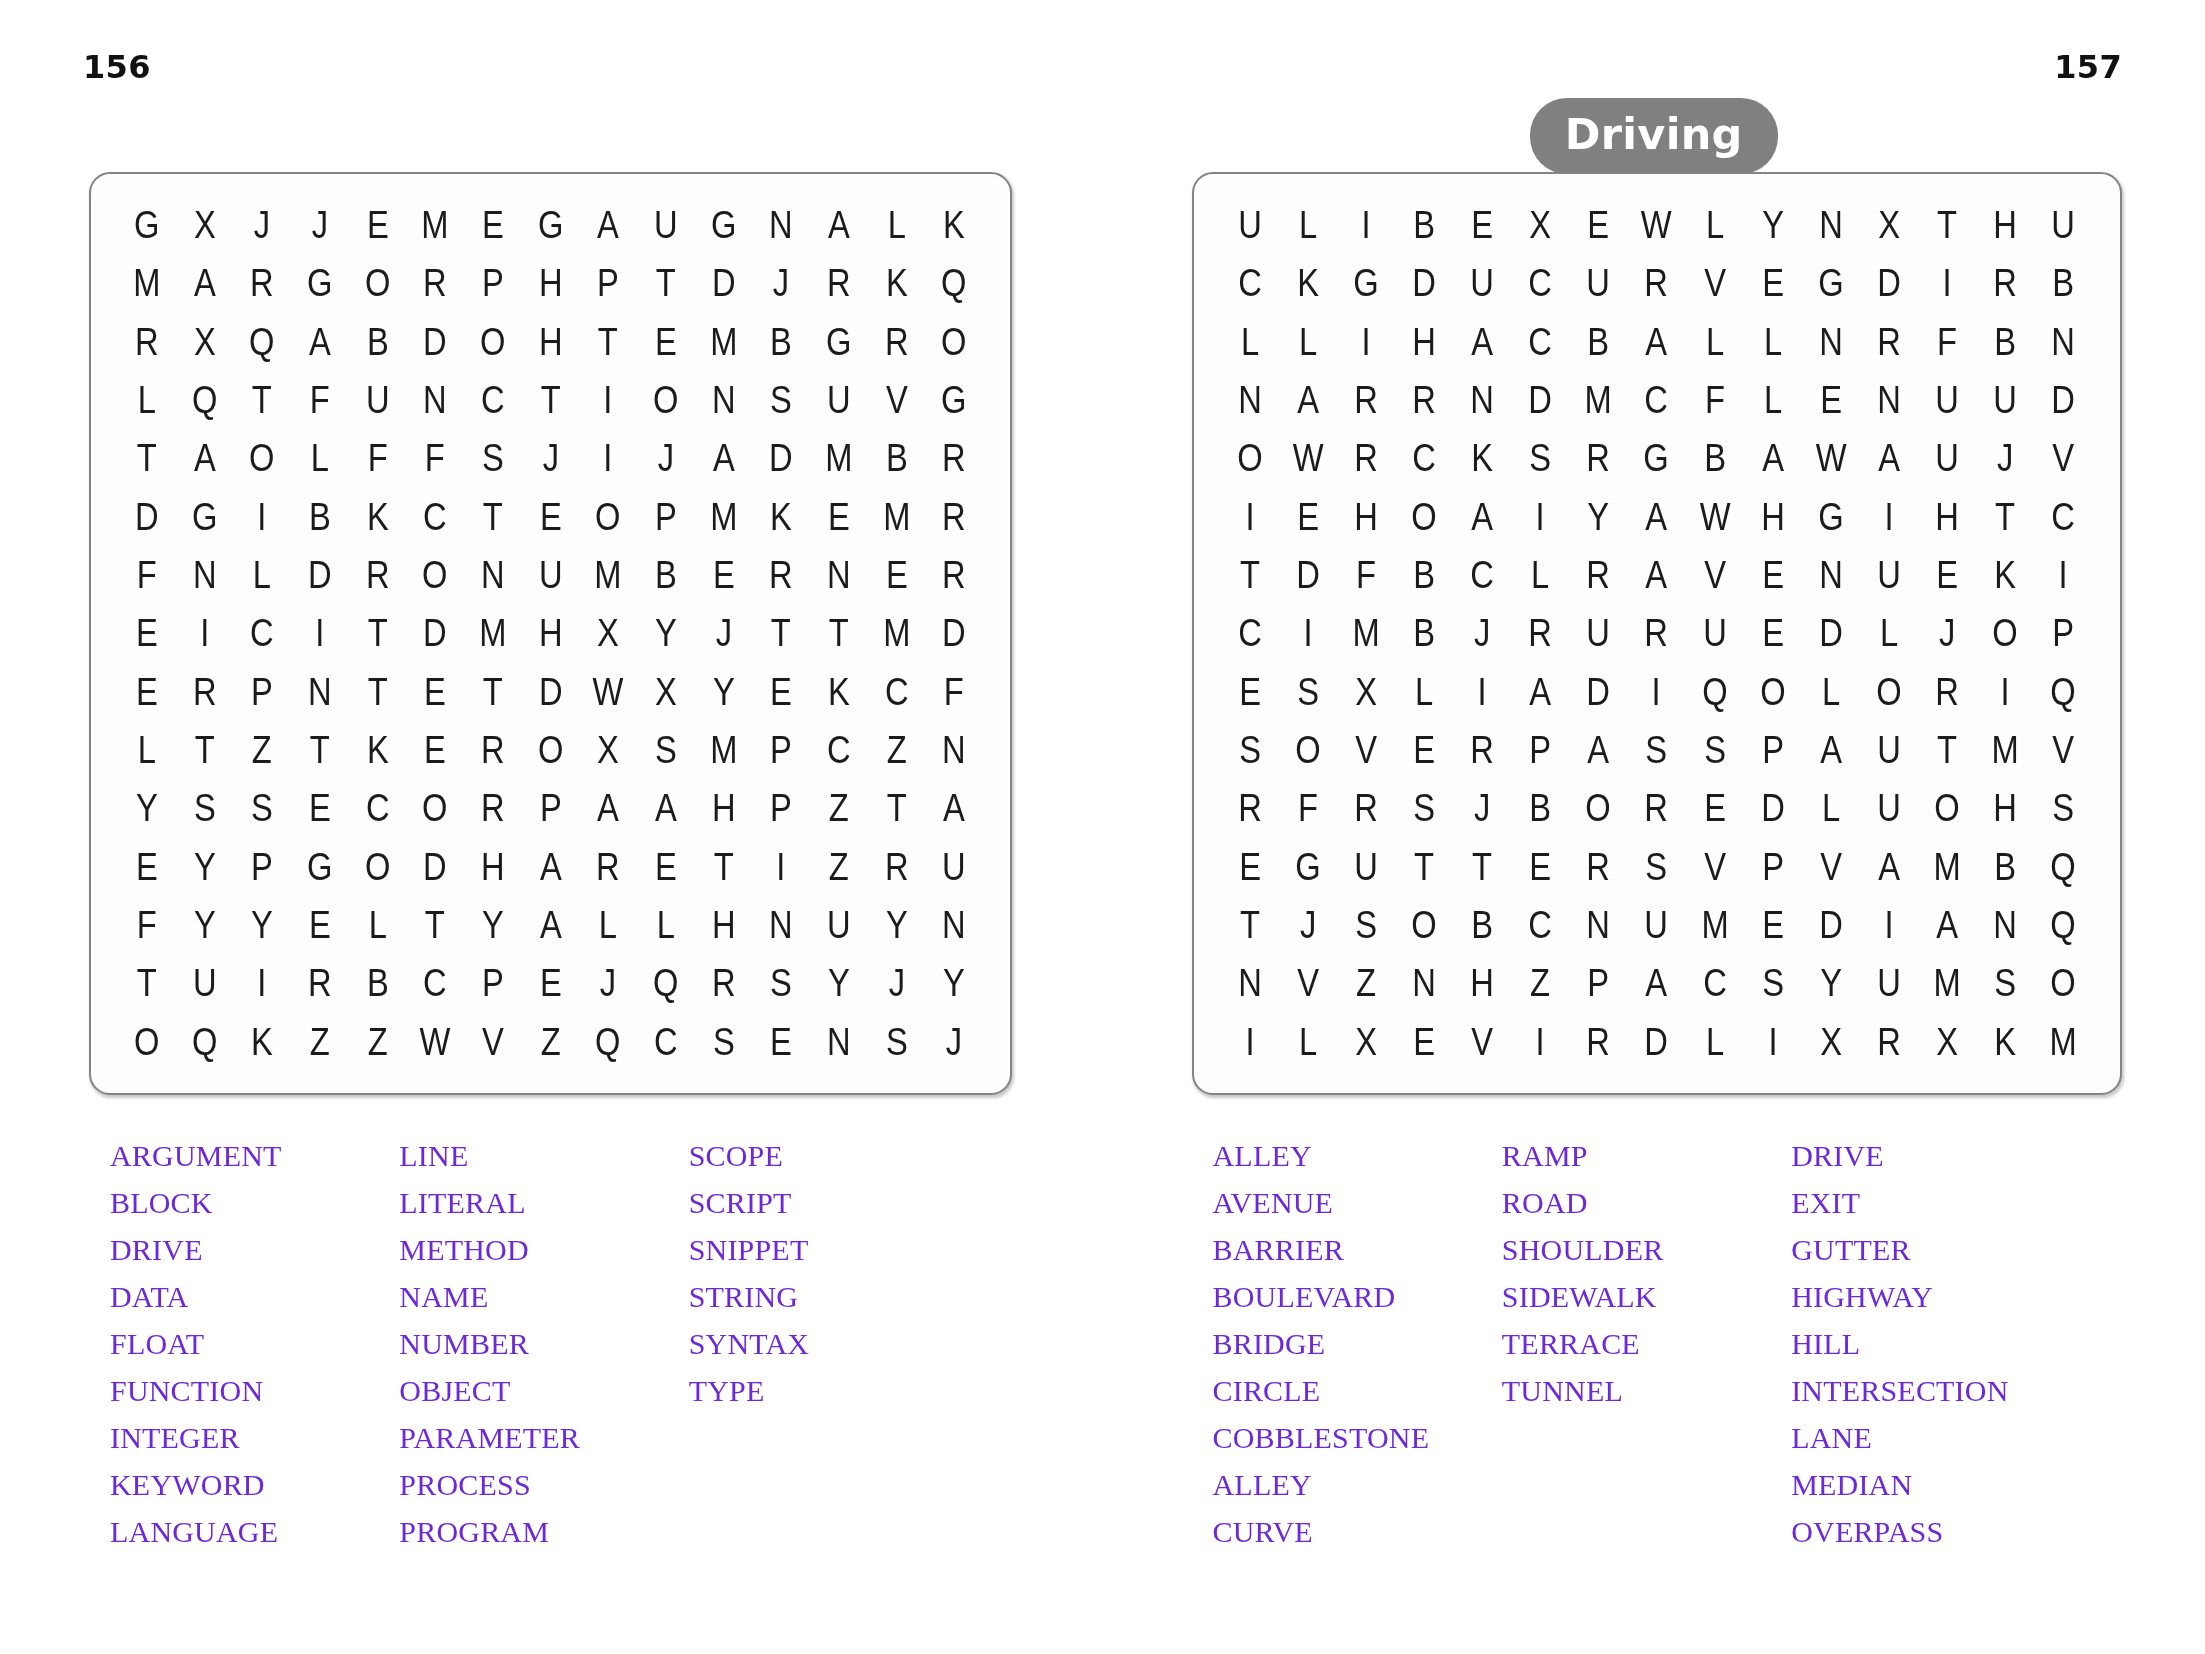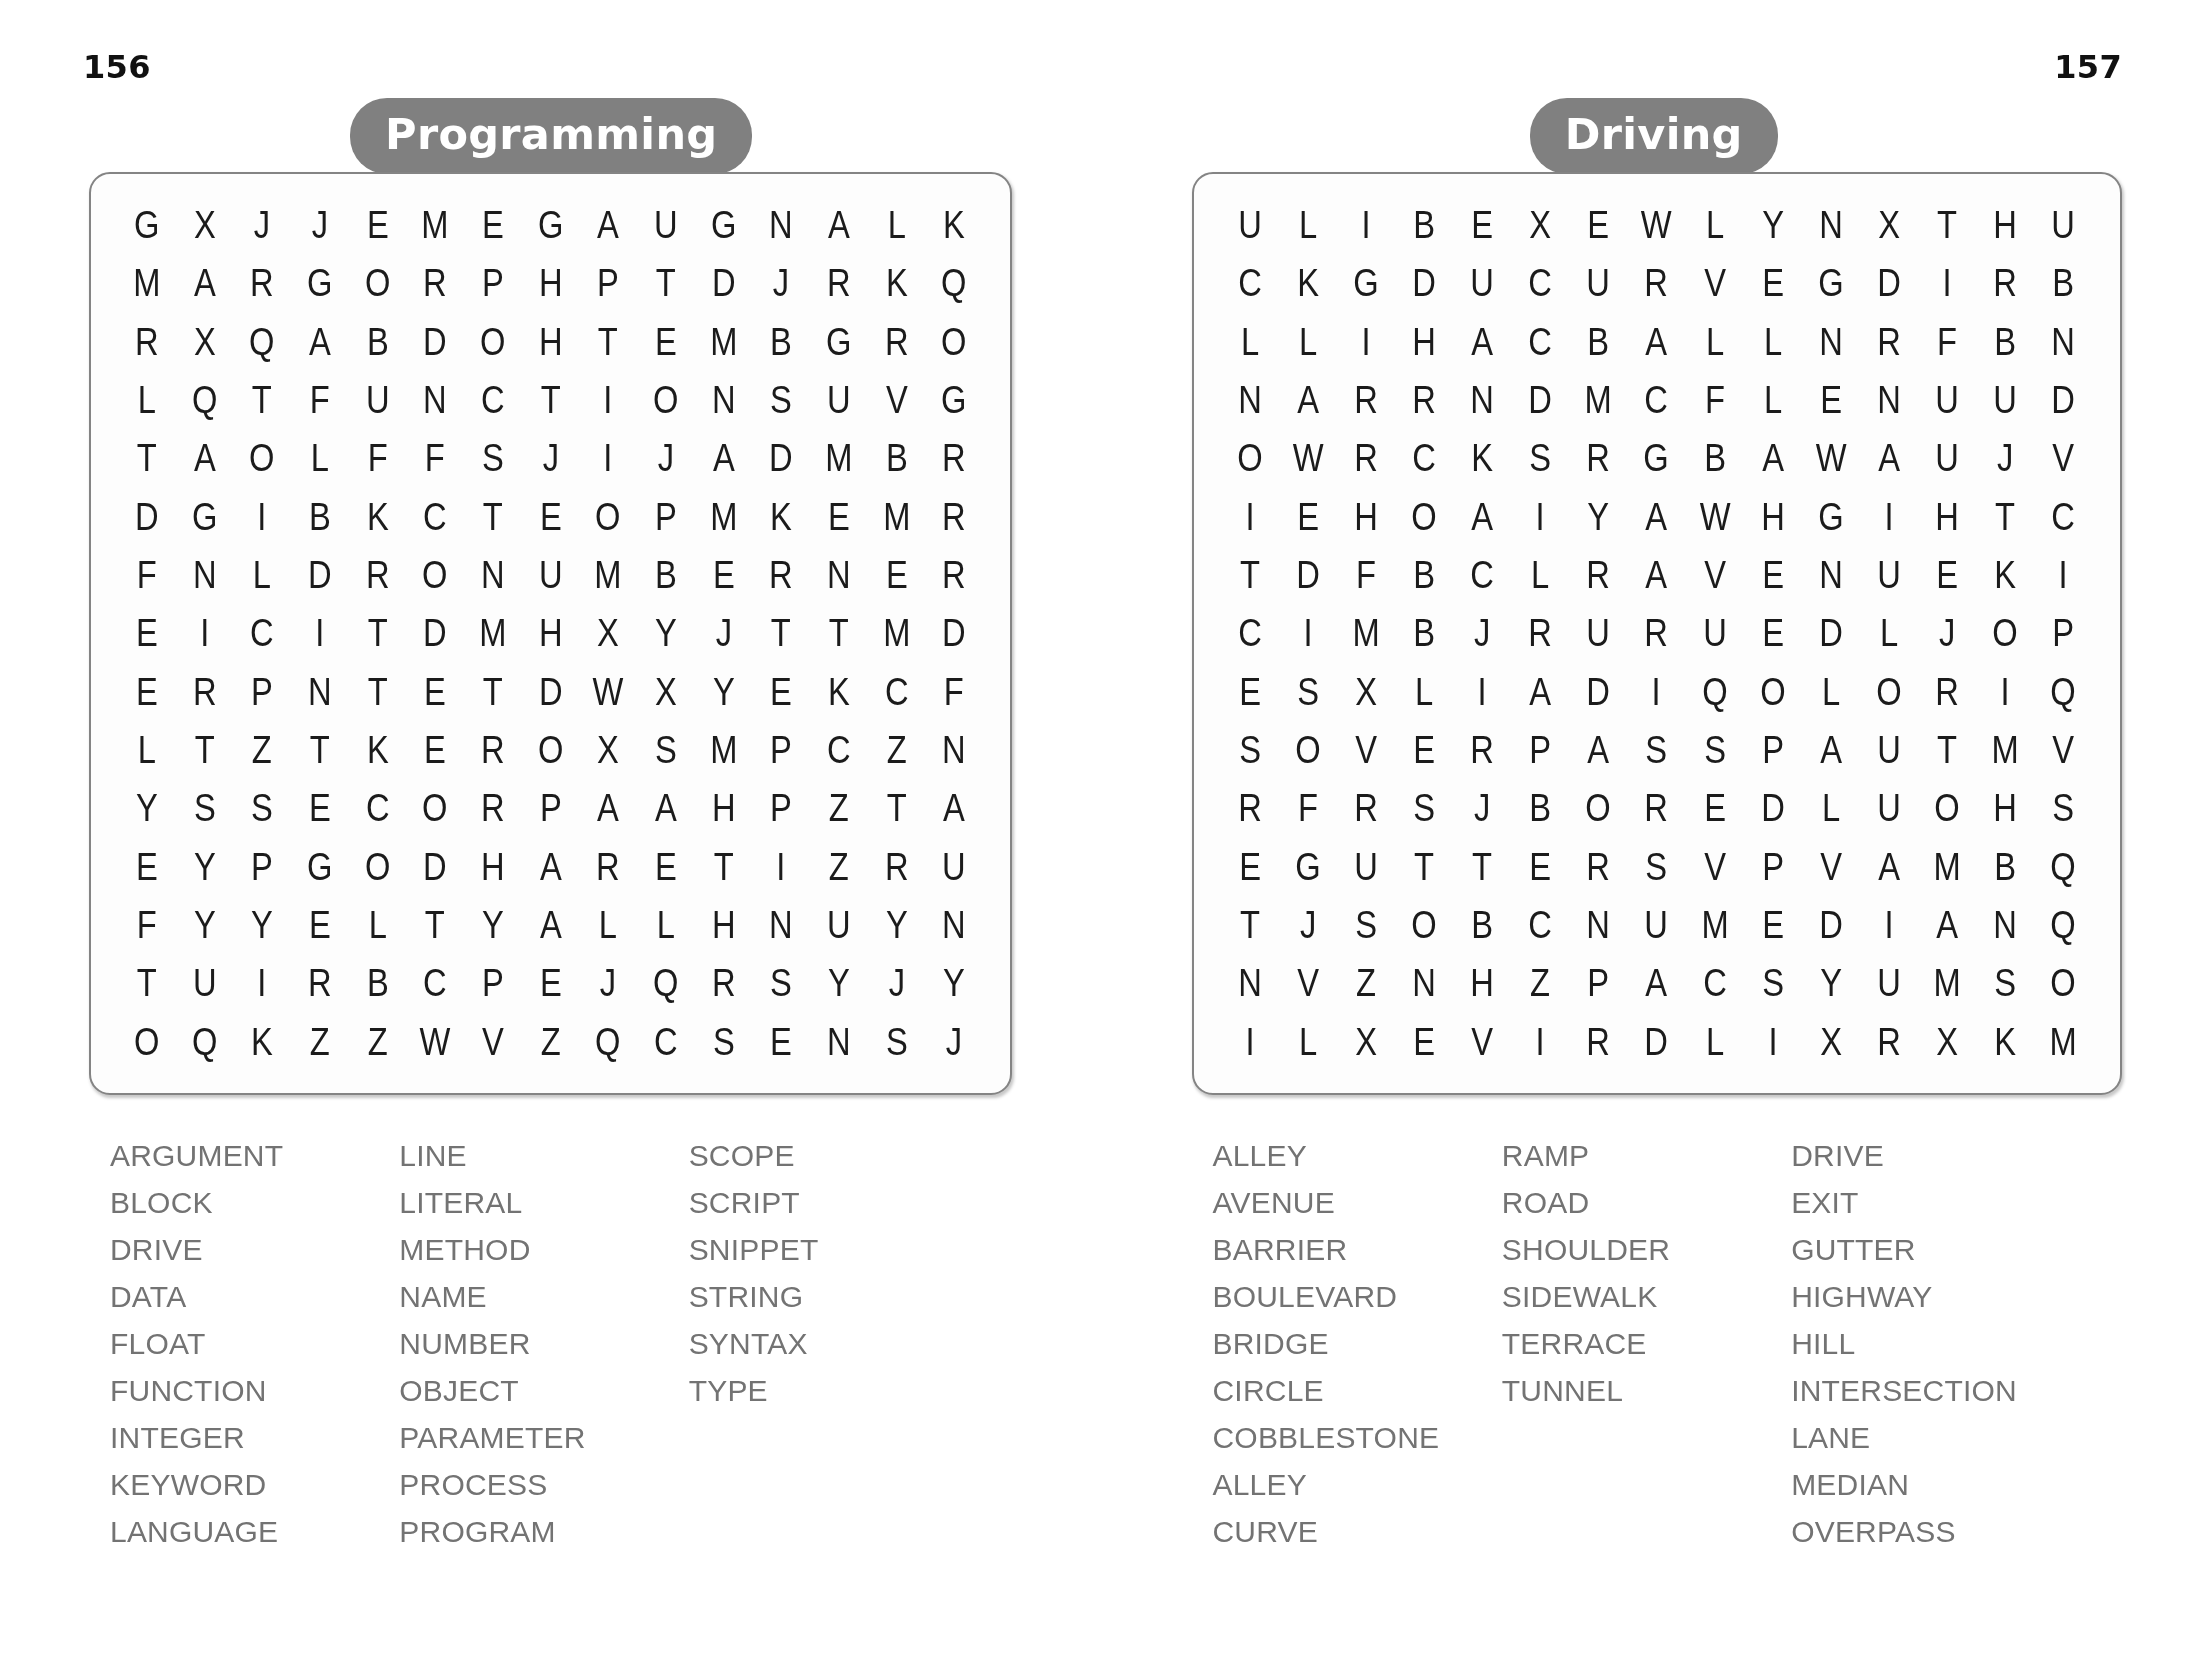--- a/index.html
+++ b/index.html
@@ -113,40 +113,37 @@
     column-gap: 0px;
   }
   .page.left  .wordlist { left: 110px; width: 868px; }
   .page.right .wordlist { left: 110px; width: 868px; }
 
   .wl-col {
     display: flex;
     flex-direction: column;
   }
   .word {
-    font-family: Liberation Sans, sans-serif;
+    font-family: Liberation Serif, serif;
     font-size: 30px;
     line-height: 1;
-    color: #737373;
+    color: #6d28d9;
     margin-bottom: 17px;
     white-space: nowrap;
     letter-spacing: 0.2px;
   }
 </style>
 </head>
 <body>
 
 <div class="spread">
 
   <section class="page left">
     <div class="page-num left">156</div>
 
-    <div class="title-row">
-      <div class="title-pill">Programming</div>
-    </div>
 
     <div class="grid-frame">
       <div class="grid" id="grid-left" style="grid-template-rows: repeat(15, 1fr);">
           <div class="grid-row" style="grid-template-columns: repeat(15, 1fr);">
             <div class="cell">G</div>
             <div class="cell">X</div>
             <div class="cell">J</div>
             <div class="cell">J</div>
             <div class="cell">E</div>
             <div class="cell">M</div>

